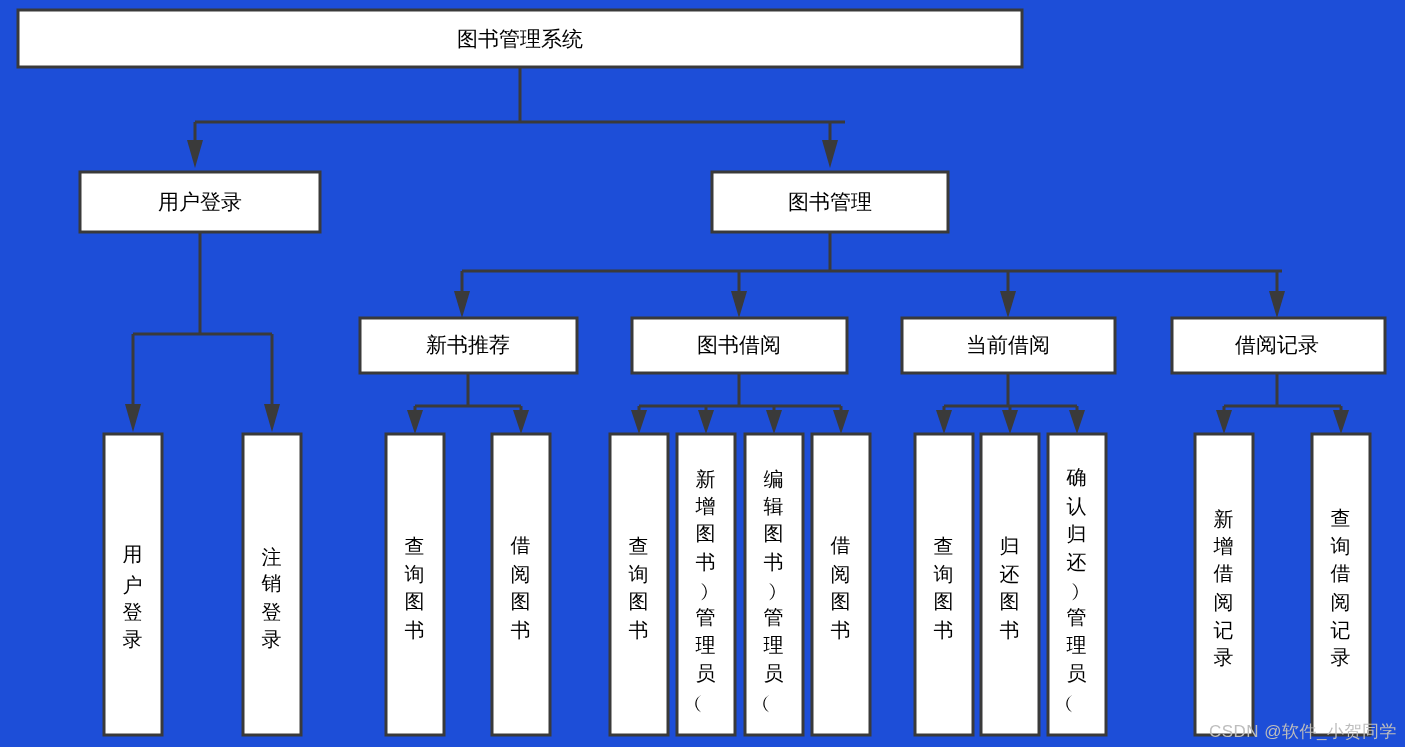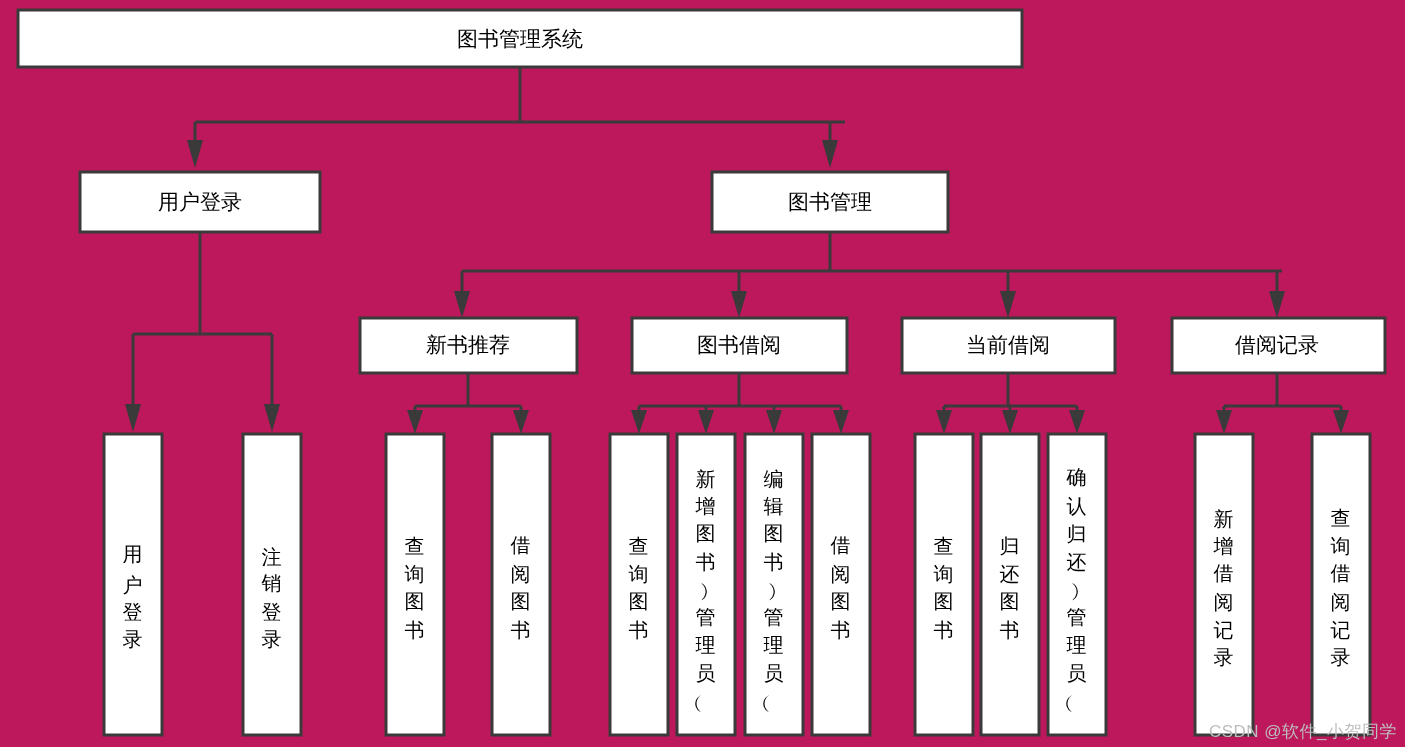--- a/index.html
+++ b/index.html
@@ -7,21 +7,21 @@
     padding: 0;
     background: #ffffff;
   }
   body {
     font-family: "Liberation Sans", "DejaVu Sans", sans-serif;
   }
   #diagram-root {
     position: relative;
     width: 1405px;
     height: 747px;
-    background: #be185d;
+    background: #1d4ed8;
     overflow: hidden;
   }
   svg.tree-canvas {
     position: absolute;
     left: 0;
     top: 0;
     width: 1405px;
     height: 747px;
   }
   .node-box {

